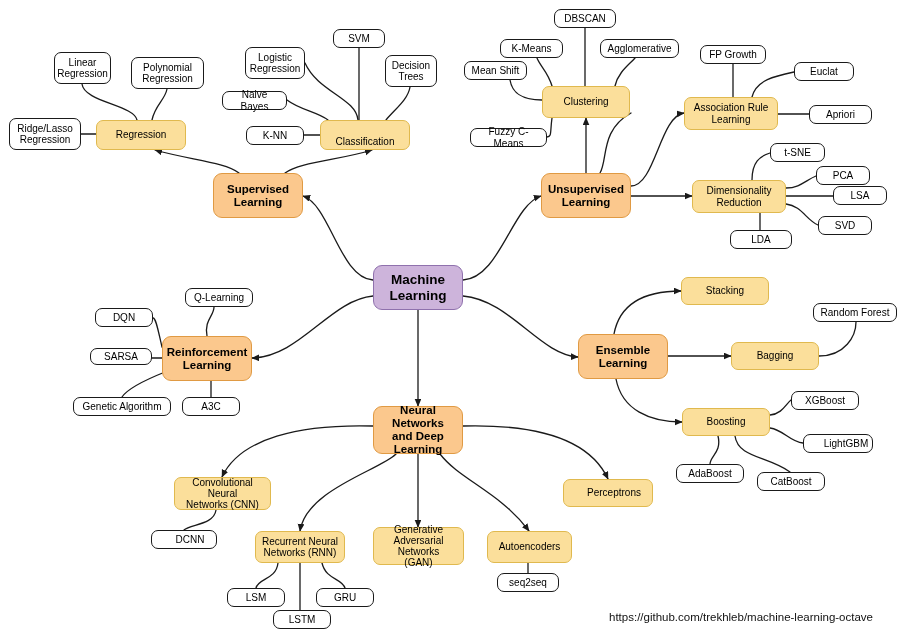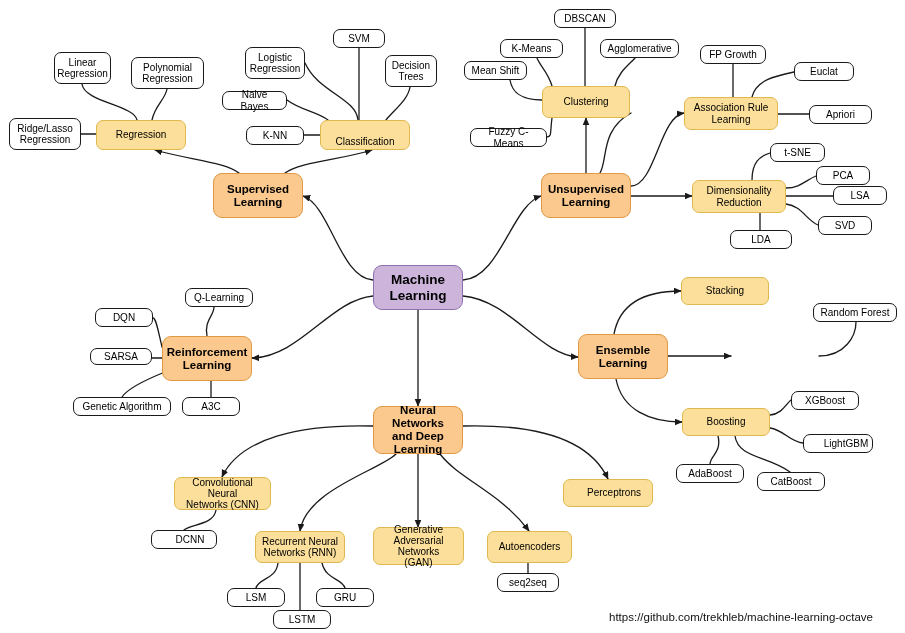--- a/index.html
+++ b/index.html
@@ -179,20 +179,23 @@
     </div>
     <div class="node sub" style="left: 684px; top: 97px; width: 94px; height: 33px;">
       <span>Association Rule<br>Learning</span>
     </div>
     <div class="node sub" style="left: 692px; top: 180px; width: 94px; height: 33px;">
       <span>Dimensionality<br>Reduction</span>
     </div>
     <div class="node sub" style="left: 681px; top: 277px; width: 88px; height: 28px;">
       <span>Stacking</span>
     </div>
+    <div class="node sub" style="left: 731px; top: 342px; width: 88px; height: 28px;">
+      <span>Bagging</span>
+    </div>
     <div class="node sub" style="left: 174px; top: 477px; width: 97px; height: 33px;">
       <span>Convolutional Neural<br>Networks (CNN)</span>
     </div>
     <div class="node sub" style="left: 682px; top: 408px; width: 88px; height: 28px;">
       <span>Boosting</span>
     </div>
     <div class="node sub" style="left: 255px; top: 531px; width: 90px; height: 32px;">
       <span>Recurrent Neural<br>Networks (RNN)</span>
     </div>
     <div class="node sub" style="left: 373px; top: 527px; width: 91px; height: 38px;">

